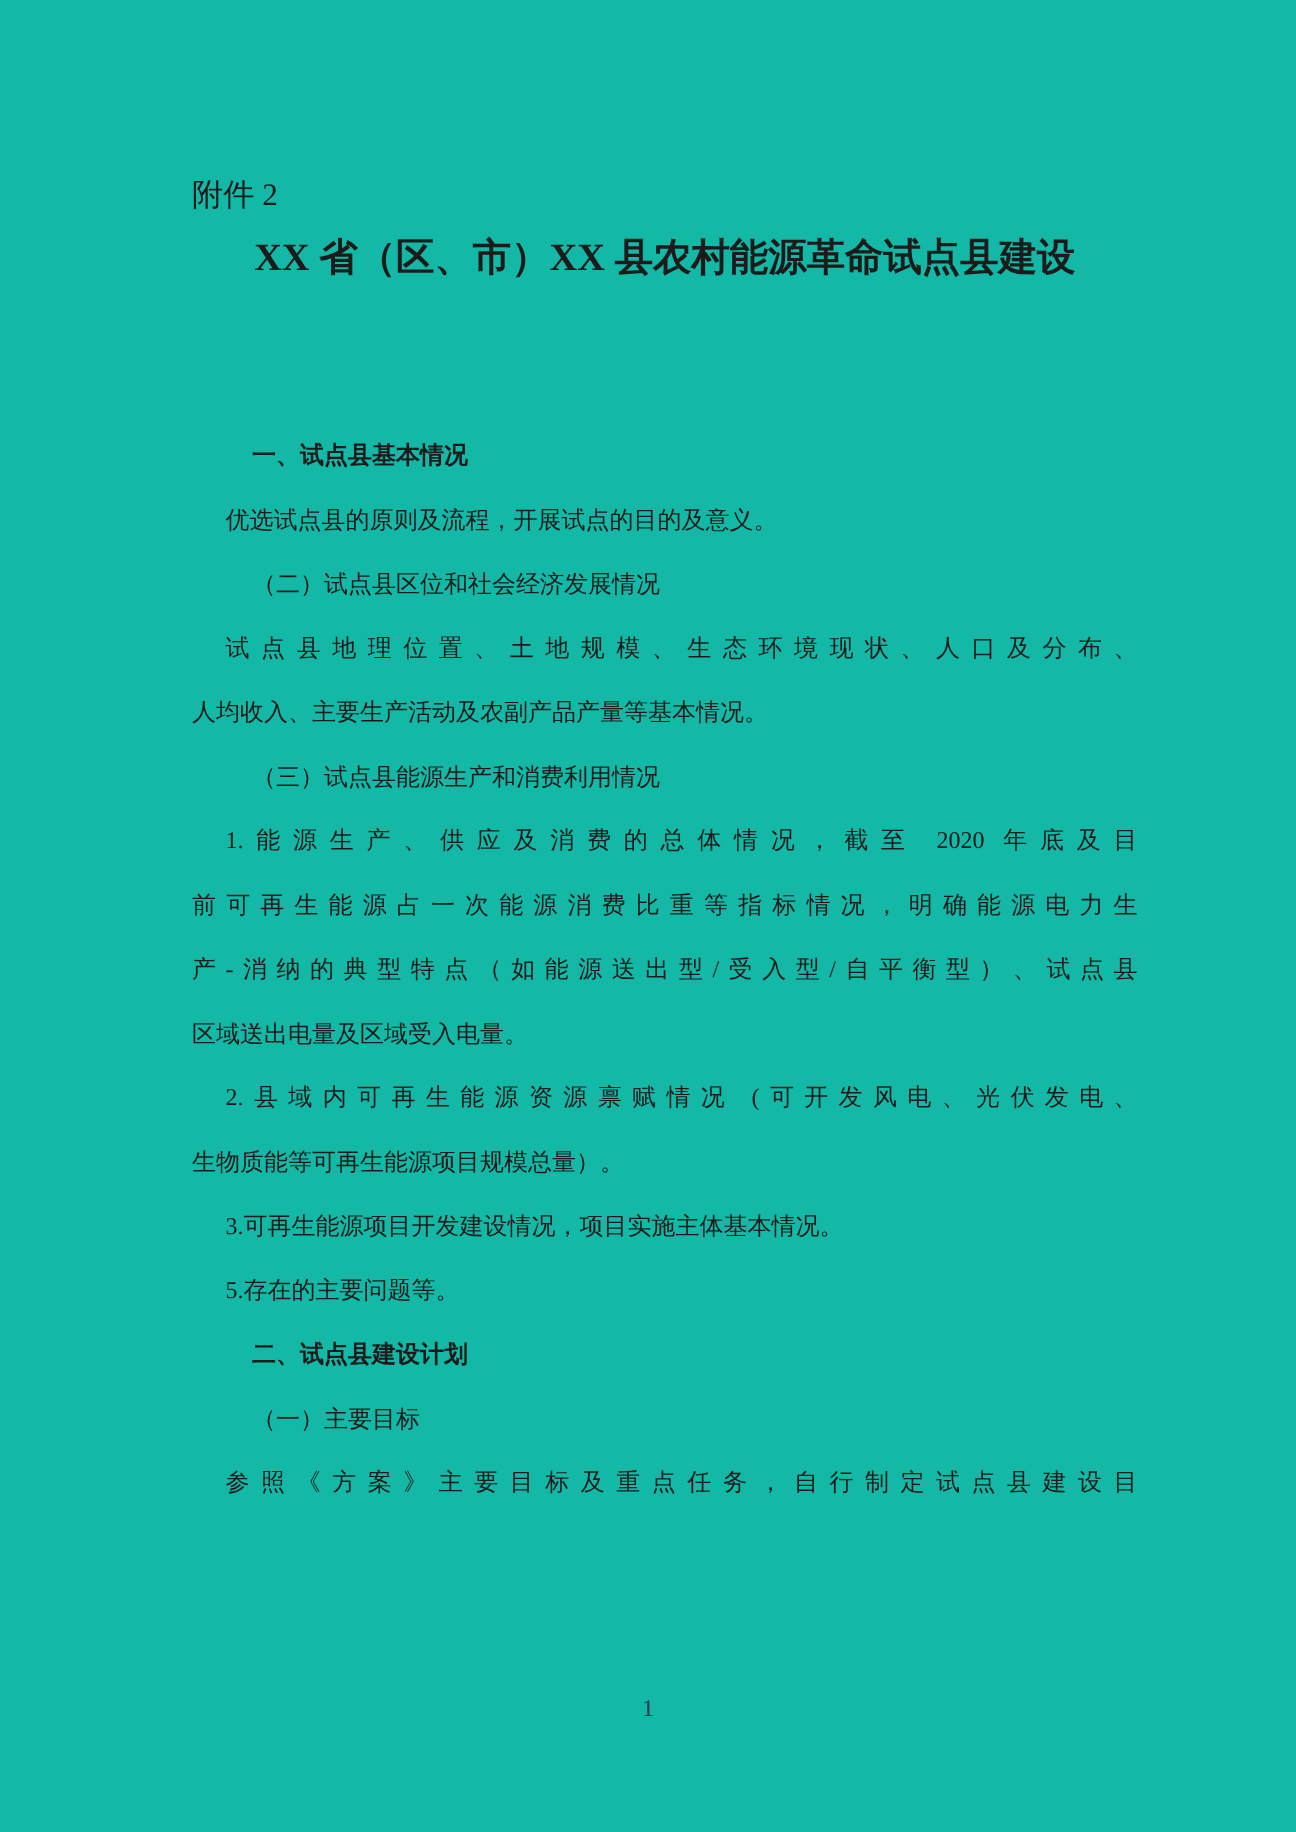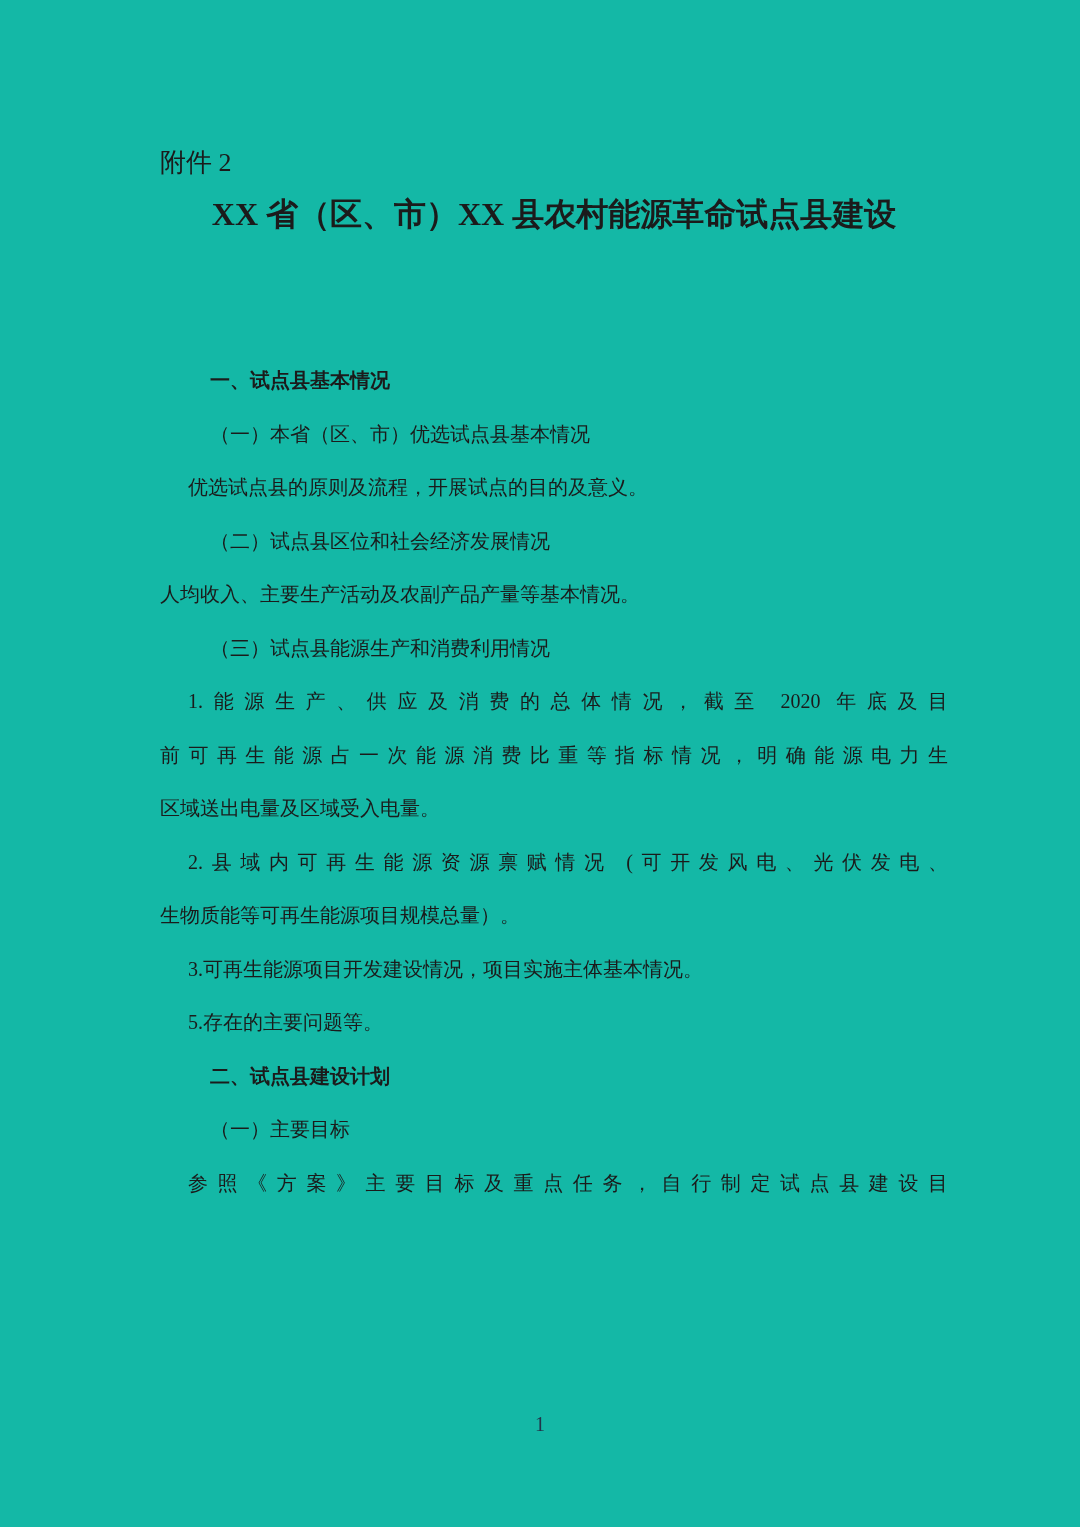--- a/index.html
+++ b/index.html
@@ -70,27 +70,28 @@
 <div class="page">
 
   <div class="attachment">附件 2</div>
 
   <div class="title">
     <div>XX 省（区、市）XX 县农村能源革命试点县建设</div>
   </div>
 
   <div class="doc-body">
     <div class="line h1 indent">一、试点县基本情况</div>
-    <div class="line h2 indent">（一）本省（区、市）优选试点县基本情况</div>
     <div class="line indent">优选试点县的原则及流程，开展试点的目的及意义。</div>
     <div class="line h2 indent">（二）试点县区位和社会经济发展情况</div>
+    <div class="line indent fill">试点县地理位置、土地规模、生态环境现状、人口及分布、</div>
     <div class="line">人均收入、主要生产活动及农副产品产量等基本情况。</div>
     <div class="line h2 indent">（三）试点县能源生产和消费利用情况</div>
     <div class="line indent fill">1.能源生产、供应及消费的总体情况，截至 2020 年底及目</div>
     <div class="line fill">前可再生能源占一次能源消费比重等指标情况，明确能源电力生</div>
+    <div class="line fill">产-消纳的典型特点（如能源送出型/受入型/自平衡型）、试点县</div>
     <div class="line">区域送出电量及区域受入电量。</div>
     <div class="line indent fill">2.县域内可再生能源资源禀赋情况 (可开发风电、光伏发电、</div>
     <div class="line">生物质能等可再生能源项目规模总量）。</div>
     <div class="line indent">3.可再生能源项目开发建设情况，项目实施主体基本情况。</div>
     <div class="line indent">5.存在的主要问题等。</div>
     <div class="line h1 indent">二、试点县建设计划</div>
     <div class="line h2 indent">（一）主要目标</div>
     <div class="line indent fill">参照《方案》主要目标及重点任务，自行制定试点县建设目</div>
   </div>
 

